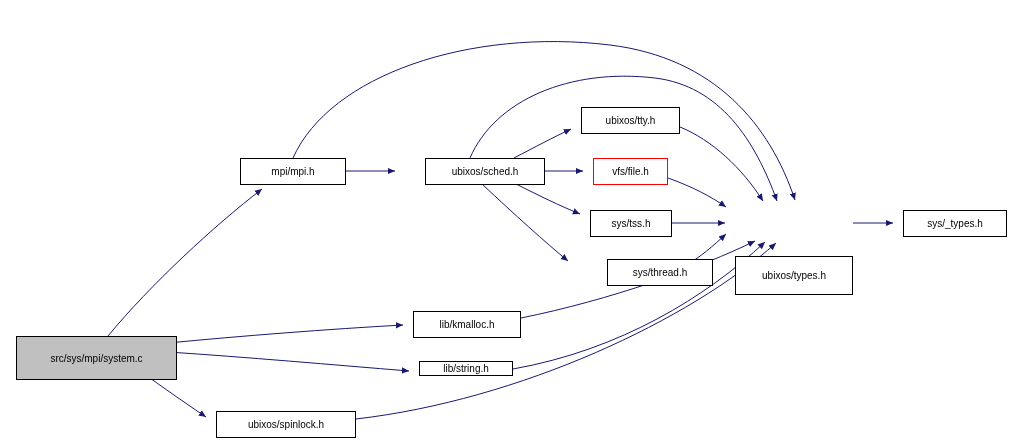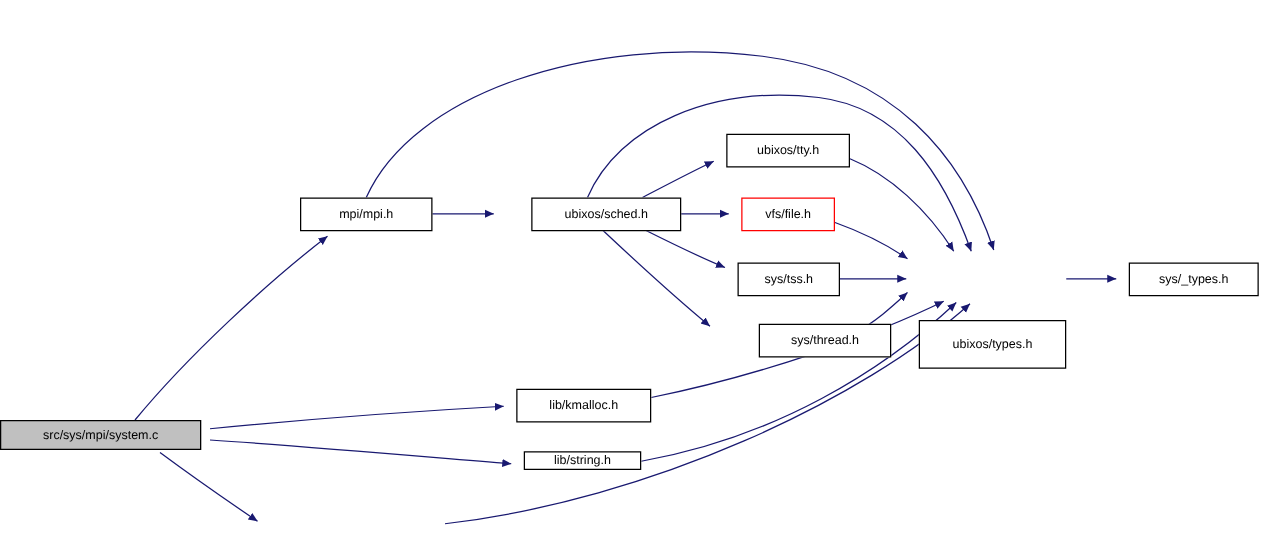--- a/index.html
+++ b/index.html
@@ -27,21 +27,21 @@
     font-size: 10px;
     display: flex;
     align-items: center;
     justify-content: center;
     white-space: nowrap;
     cursor: pointer;
   }
   .node.root { background: var(--root-fill, #c0c0c0); cursor: default; }
   .node.red  { border-color: var(--red, #ff0000); }
 
-  #n-system   { left:   0; top: 336px; width: 161px; height: 24px; }
+  #n-system   { left:   16px; top: 336px; width: 161px; height: 44px; }
   #n-mpi      { left: 240px; top: 158px; width:  106px; height: 27px; }
   #n-sched    { left: 394px; top: 158px; width: 120px; height: 27px; margin-left: 31px; }
   #n-tty      { left: 581px; top: 107px; width:  99px; height: 27px; }
   #n-file     { left: 593px; top: 158px; width:  75px; height: 27px; }
   #n-tss      { left: 590px; top: 210px; width:  82px; height: 27px; }
   #n-thread   { left: 578px; top: 259px; width: 106px; height: 27px; margin-left: 29px; }
   #n-types    { left: 735px; top: 210px; width: 118px; height: 39px; margin-top: 46px; }
   #n-stypes   { left: 903px; top: 210px; width: 104px; height: 27px; }
   #n-kmalloc  { left: 413px; top: 311px; width: 108px; height: 27px; }
   #n-string   { left: 419px; top: 361px; width:  94px; height: 15px; }
@@ -84,14 +84,15 @@
   <div class="node" id="n-mpi">mpi/mpi.h</div>
   <div class="node" id="n-sched">ubixos/sched.h</div>
   <div class="node" id="n-tty">ubixos/tty.h</div>
   <div class="node red" id="n-file">vfs/file.h</div>
   <div class="node" id="n-tss">sys/tss.h</div>
   <div class="node" id="n-thread">sys/thread.h</div>
   <div class="node" id="n-types">ubixos/types.h</div>
   <div class="node" id="n-stypes">sys/_types.h</div>
   <div class="node" id="n-kmalloc">lib/kmalloc.h</div>
   <div class="node" id="n-string">lib/string.h</div>
+  <div class="node" id="n-spinlock">ubixos/spinlock.h</div>
 
 </div>
 
 </body></html>

